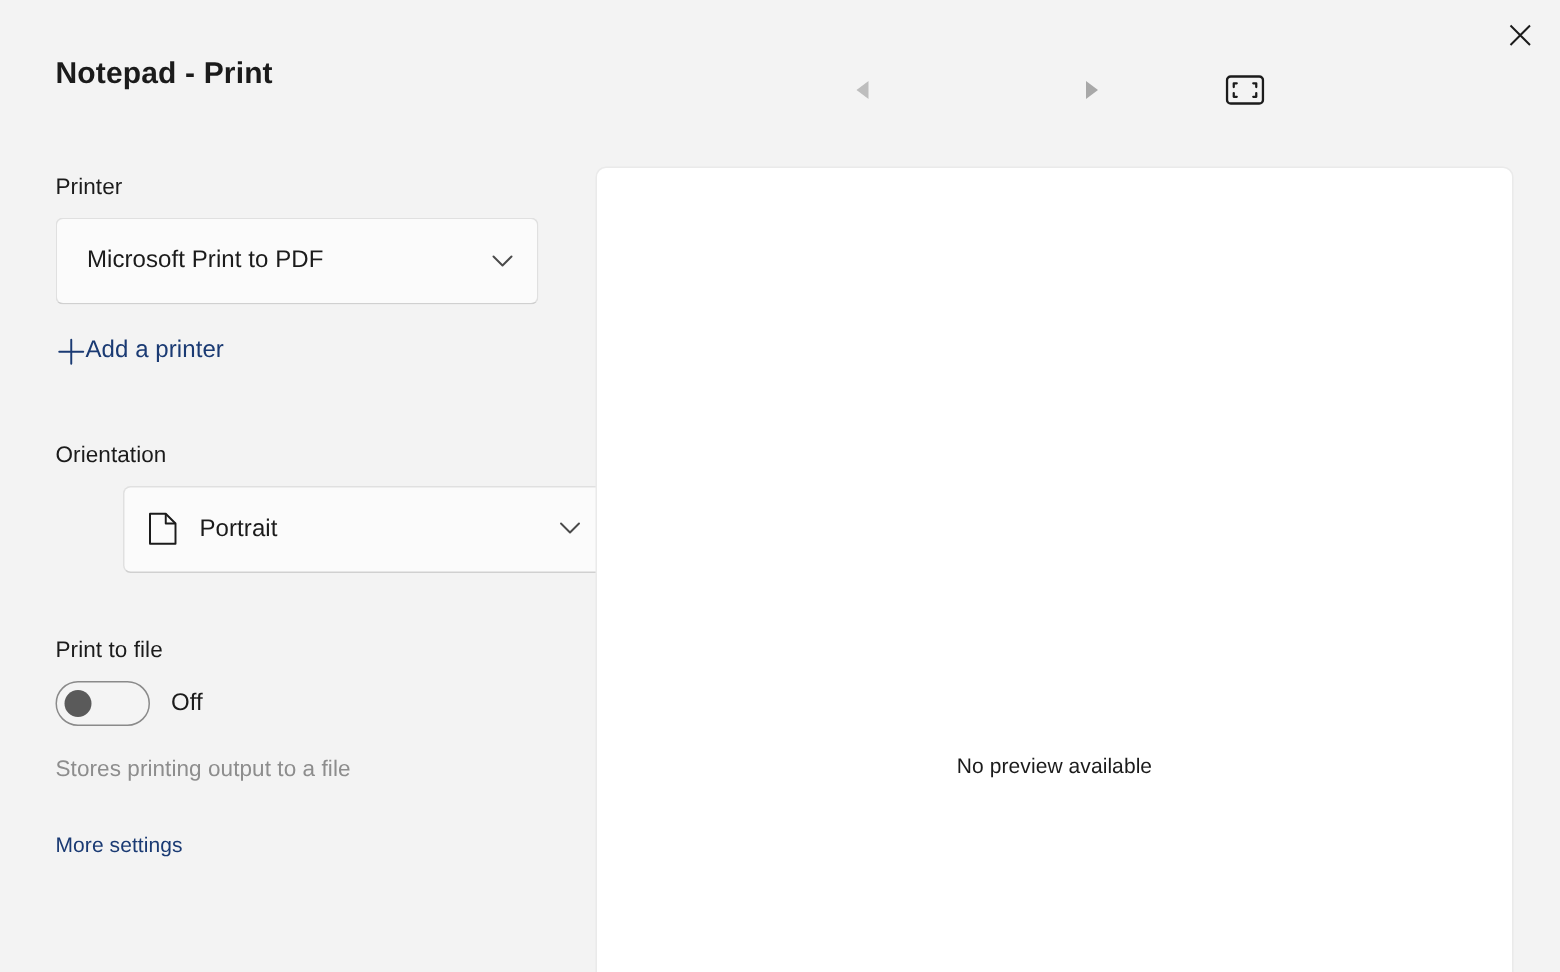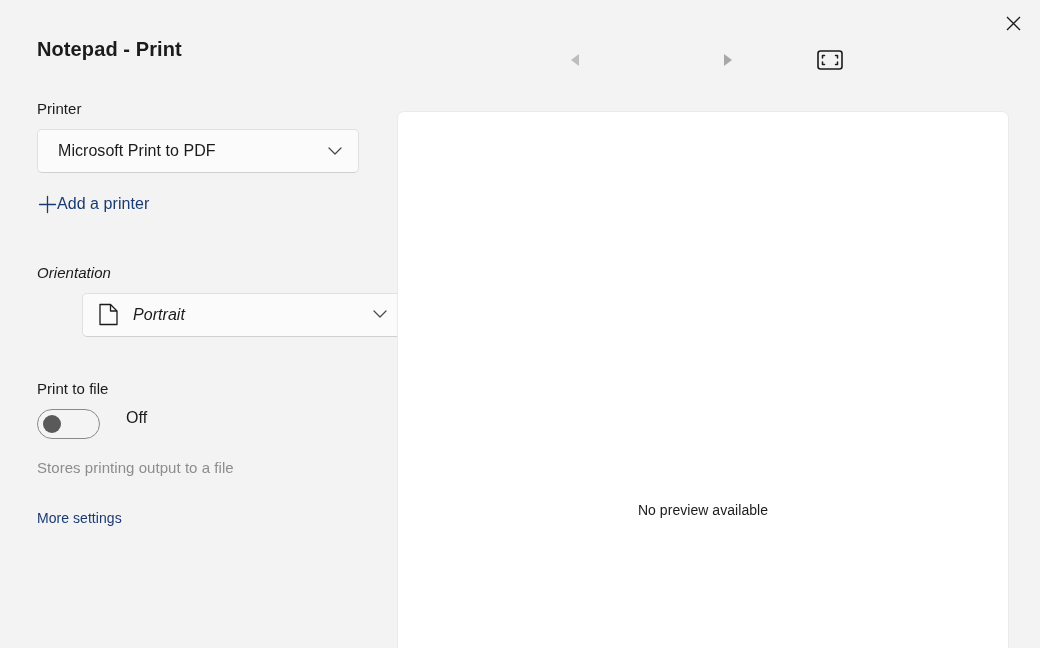--- a/index.html
+++ b/index.html
@@ -68,37 +68,37 @@
     border-radius: 4px;
   }
   .tb-prev { left: 159px; }
   .tb-next { left: 312px; }
   .tb-fit  { left: 414px; }
 
   
   .settings {
     position: absolute;
     left: 0;
-    top: 100px;
+    top: 116px;
     width: 397px;
     padding-left: 37px;
     padding-right: 37px;
   }
 
   .section-label {
     font-size: 15px;
     font-weight: 400;
     color: #1b1b1b;
     margin-bottom: 12px;
     letter-spacing: 0.05px;
   }
 
   .combo {
     width: 322px;
-    height: 44px;
+    height: 58px;
     background: #fbfbfb;
     border: 1px solid #e0e0e0;
     border-bottom-color: #d0d0d0;
     border-radius: 5px;
     display: flex;
     align-items: center;
     padding: 0 12px 0 20px;
     cursor: pointer;
     position: relative;
   }
@@ -147,27 +147,28 @@
   }
   .plus-icon {
     width: 20px;
     height: 20px;
     display: flex;
     align-items: center;
     justify-content: center;
   }
 
   .group { margin-top: 0; }
-  .group-orientation { margin-top: 46px; font-style: italic; }
+  .group-orientation { margin-top: 46px; }
   .group-printtofile { margin-top: 43px; }
 
   
   .toggle-row {
     display: flex;
-    gap: 26px;
+    align-items: center;
+    gap: 14px;
     margin-top: 4px;
   }
   .toggle {
     width: 63px;
     height: 30px;
     border-radius: 15px;
     background: #f4f4f4;
     border: 1.3px solid #8a8a8a;
     position: relative;
     cursor: pointer;

